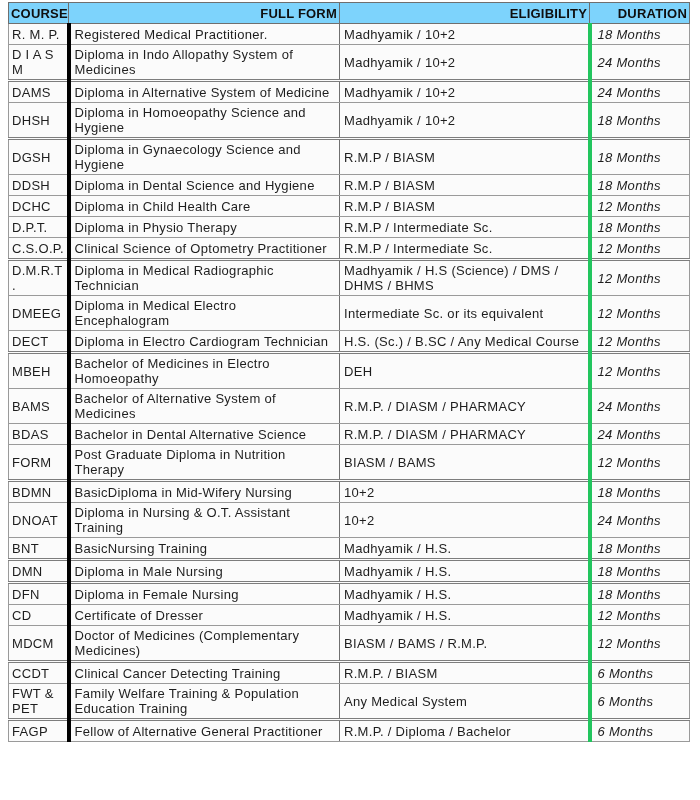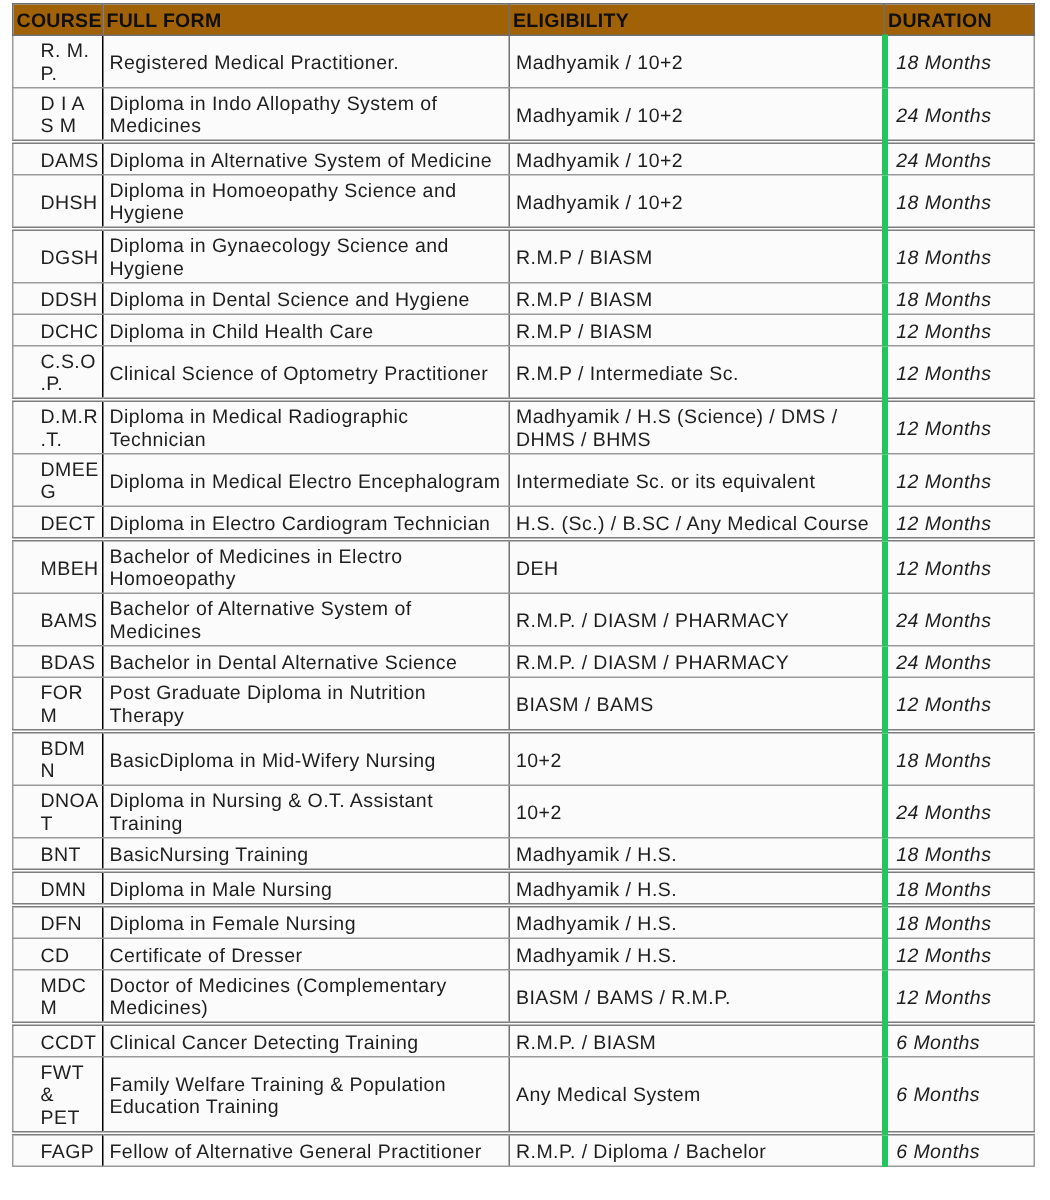--- a/index.html
+++ b/index.html
@@ -26,43 +26,43 @@
   col.c-course { width: 60px; }
   col.c-full   { width: 271px; }
   col.c-elig   { width: 250px; }
   col.c-dur    { width: 100px; }
 
   th {
     border: 1px solid #6f6f6f;
     font-size: 13px;
     font-weight: bold;
     color: #0f0f0f;
-    text-align: left;
+    text-align: right;
     padding: 2px 2px;
     height: 16px;
     letter-spacing: 0.2px;
-    background: #a16207;
+    background: #7dd3fc;
   }
   td {
     font-size: 13px;
     line-height: 15px;
     color: #1e1e1e;
     padding: 2px 4px;
     vertical-align: middle;
     letter-spacing: 0.3px;
     border-top: 1px solid #9a9a9a;
     border-bottom: 1px solid #9a9a9a;
     background: #fbfbfb;
     word-wrap: break-word;
     height: 16px;
   }
   td.col-course {
     border-left: 1px solid #9a9a9a;
-    border-right: 1px solid #000000;
-    padding-left: 18px;
+    border-right: 4px solid #000000;
+    padding-left: 3px;
     padding-right: 2px;
   }
   td.col-full {
     border-right: 1px solid #707070;
   }
   td.col-elig {
     border-right: 4px solid #22c55e;
   }
   td.col-dur {
     border-right: 1px solid #9a9a9a;
@@ -128,20 +128,26 @@
           <td class="col-full">Diploma in Dental Science and Hygiene</td>
           <td class="col-elig">R.M.P / BIASM</td>
           <td class="col-dur">18 Months</td>
         </tr>
         <tr>
           <td class="col-course">DCHC</td>
           <td class="col-full">Diploma in Child Health Care</td>
           <td class="col-elig">R.M.P / BIASM</td>
           <td class="col-dur">12 Months</td>
         </tr>
+        <tr>
+          <td class="col-course">D.P.T.</td>
+          <td class="col-full">Diploma in Physio Therapy</td>
+          <td class="col-elig">R.M.P / Intermediate Sc.</td>
+          <td class="col-dur">18 Months</td>
+        </tr>
         <tr class="seam">
           <td class="col-course">C.S.O.P.</td>
           <td class="col-full">Clinical Science of Optometry Practitioner</td>
           <td class="col-elig">R.M.P / Intermediate Sc.</td>
           <td class="col-dur">12 Months</td>
         </tr>
         <tr>
           <td class="col-course">D.M.R.T.</td>
           <td class="col-full">Diploma in Medical Radiographic Technician</td>
           <td class="col-elig">Madhyamik / H.S (Science) / DMS / DHMS / BHMS</td>

